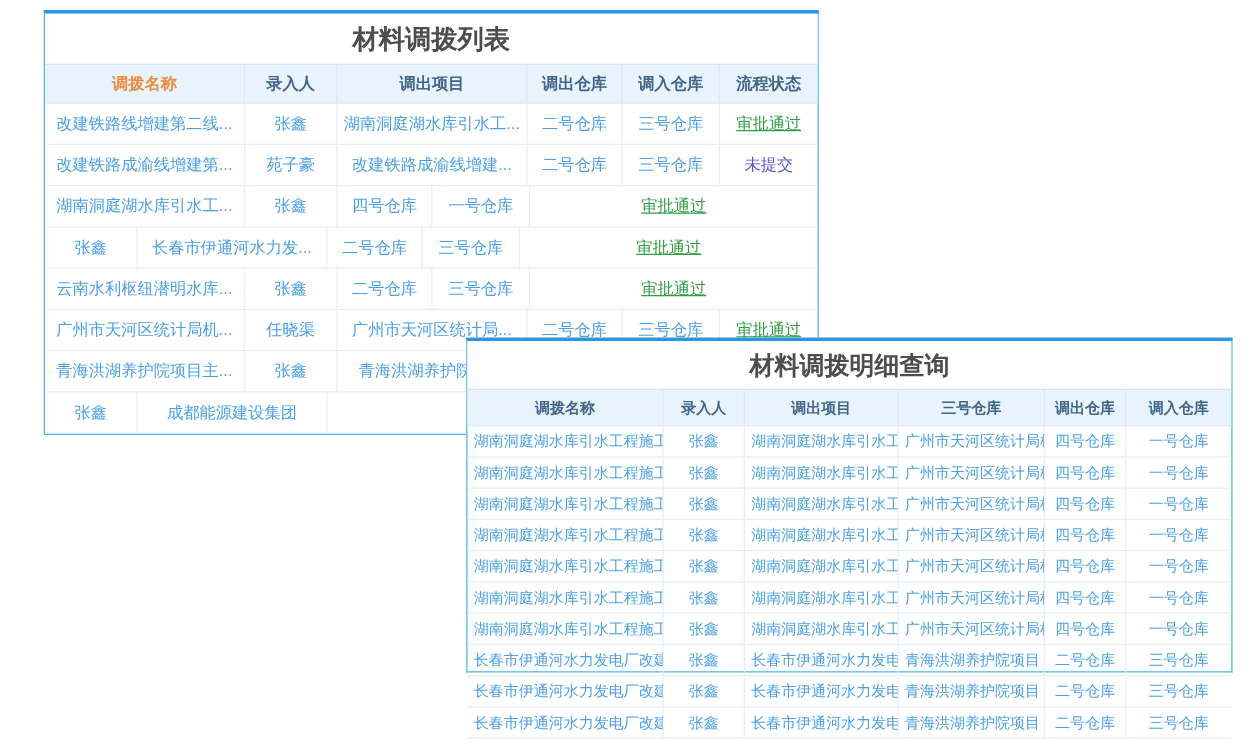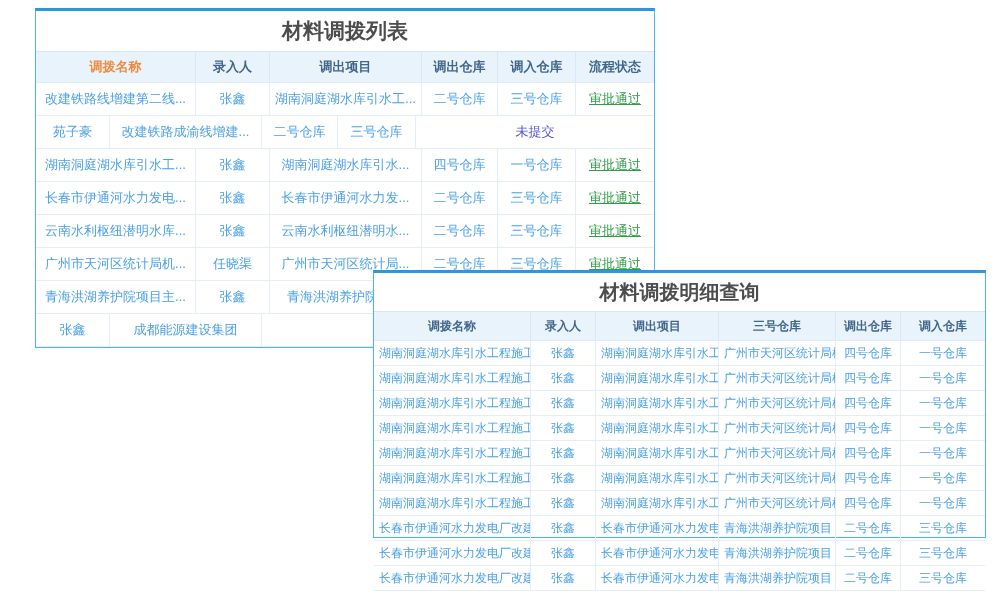--- a/index.html
+++ b/index.html
@@ -73,46 +73,44 @@
     <div class="tbody">
         <div class="row">
           <div class="cell c1">改建铁路线增建第二线...</div>
           <div class="cell c2">张鑫</div>
           <div class="cell c3">湖南洞庭湖水库引水工...</div>
           <div class="cell c4">二号仓库</div>
           <div class="cell c5">三号仓库</div>
           <div class="cell c6"><span class="status-approved">审批通过</span></div>
         </div>
         <div class="row">
+          <div class="cell c1">改建铁路成渝线增建第...</div>
           <div class="cell c2">苑子豪</div>
           <div class="cell c3">改建铁路成渝线增建...</div>
           <div class="cell c4">二号仓库</div>
           <div class="cell c5">三号仓库</div>
           <div class="cell c6"><span class="status-not_submitted">未提交</span></div>
         </div>
         <div class="row">
           <div class="cell c1">湖南洞庭湖水库引水工...</div>
           <div class="cell c2">张鑫</div>
-          <div class="cell c3">湖南洞庭湖水库引水...</div>
           <div class="cell c4">四号仓库</div>
           <div class="cell c5">一号仓库</div>
           <div class="cell c6"><span class="status-approved">审批通过</span></div>
         </div>
         <div class="row">
-          <div class="cell c1">长春市伊通河水力发电...</div>
           <div class="cell c2">张鑫</div>
           <div class="cell c3">长春市伊通河水力发...</div>
           <div class="cell c4">二号仓库</div>
           <div class="cell c5">三号仓库</div>
           <div class="cell c6"><span class="status-approved">审批通过</span></div>
         </div>
         <div class="row">
           <div class="cell c1">云南水利枢纽潜明水库...</div>
           <div class="cell c2">张鑫</div>
-          <div class="cell c3">云南水利枢纽潜明水...</div>
           <div class="cell c4">二号仓库</div>
           <div class="cell c5">三号仓库</div>
           <div class="cell c6"><span class="status-approved">审批通过</span></div>
         </div>
         <div class="row">
           <div class="cell c1">广州市天河区统计局机...</div>
           <div class="cell c2">任晓渠</div>
           <div class="cell c3">广州市天河区统计局...</div>
           <div class="cell c4">二号仓库</div>
           <div class="cell c5">三号仓库</div>

